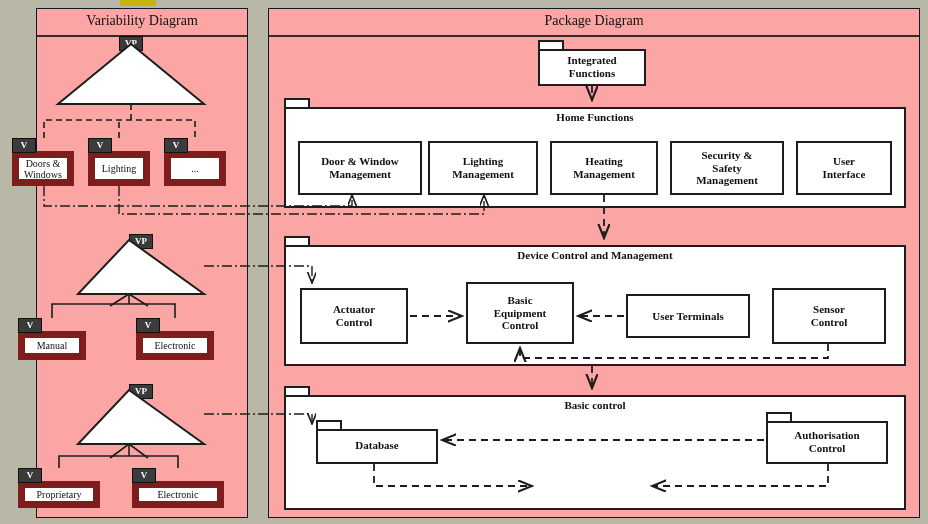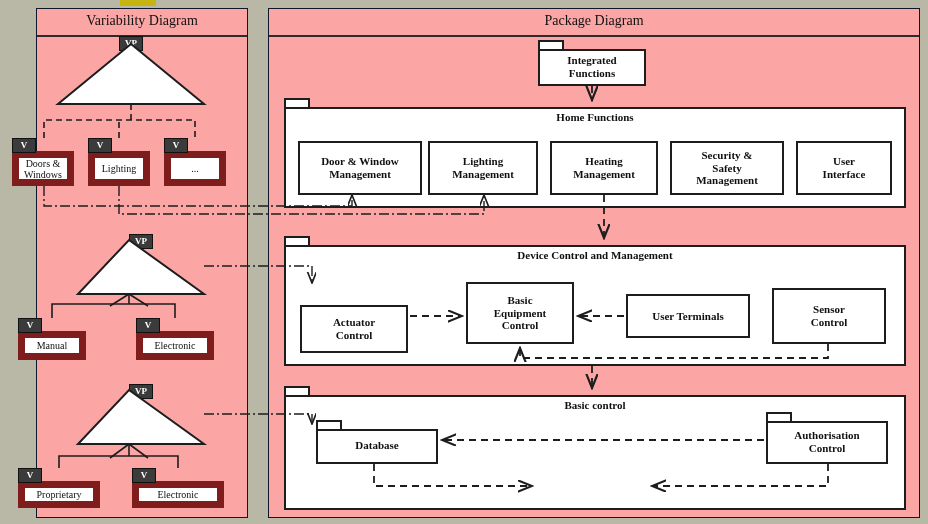--- a/index.html
+++ b/index.html
@@ -293,21 +293,21 @@
       <span>Interface</span>
     </span>
   </div>
 
   <div class="pkg container" style="left:284px; top:236px; width:622px; height:130px;">
     <div class="tab"></div>
     <div class="body"></div>
     <div class="label">Device Control and Management</div>
   </div>
 
-  <div class="box" style="left:300px; top:288px; width:108px; height:48px;margin-top:17px;">
+  <div class="box" style="left:300px; top:288px; width:108px; height:56px;">
     <span>
       <span>Actuator</span><br>
       <span>Control</span>
     </span>
   </div>
   <div class="box" style="left:466px; top:282px; width:108px; height:62px;">
     <span>
       <span>Basic</span><br>
       <span>Equipment</span><br>
       <span>Control</span>

